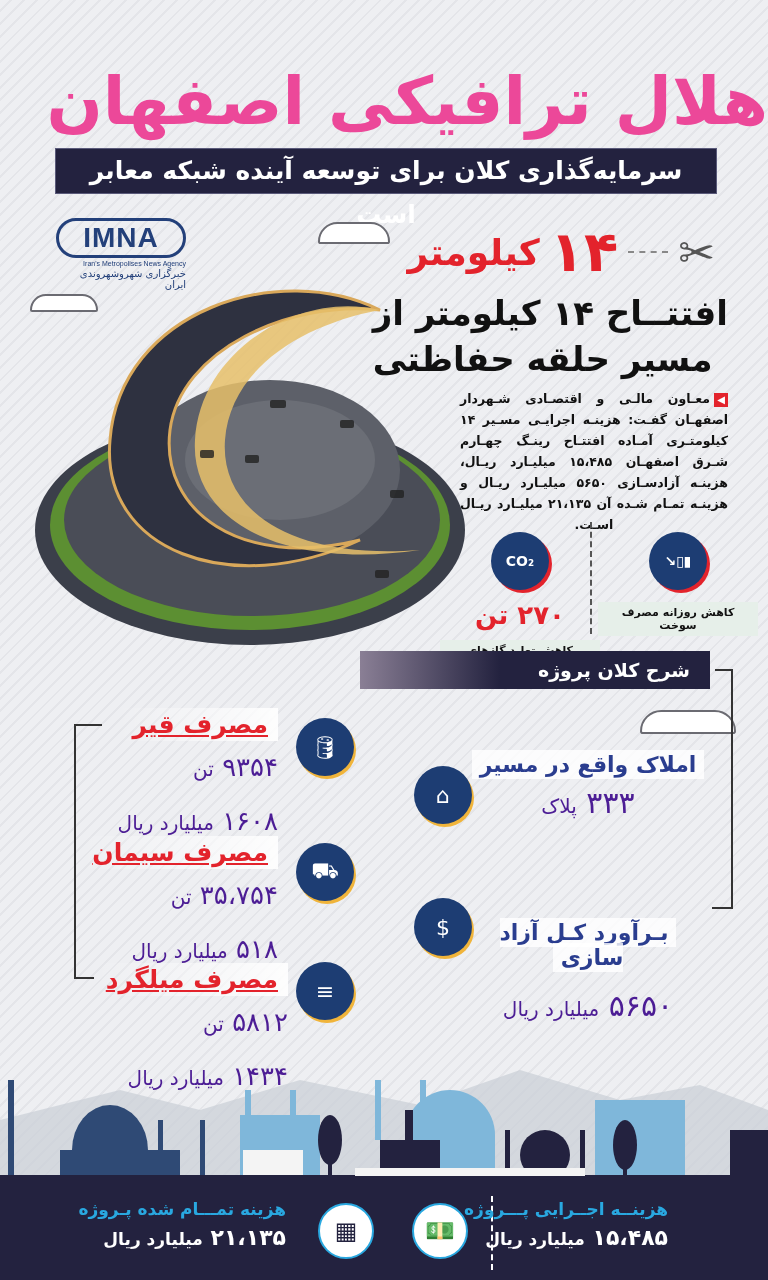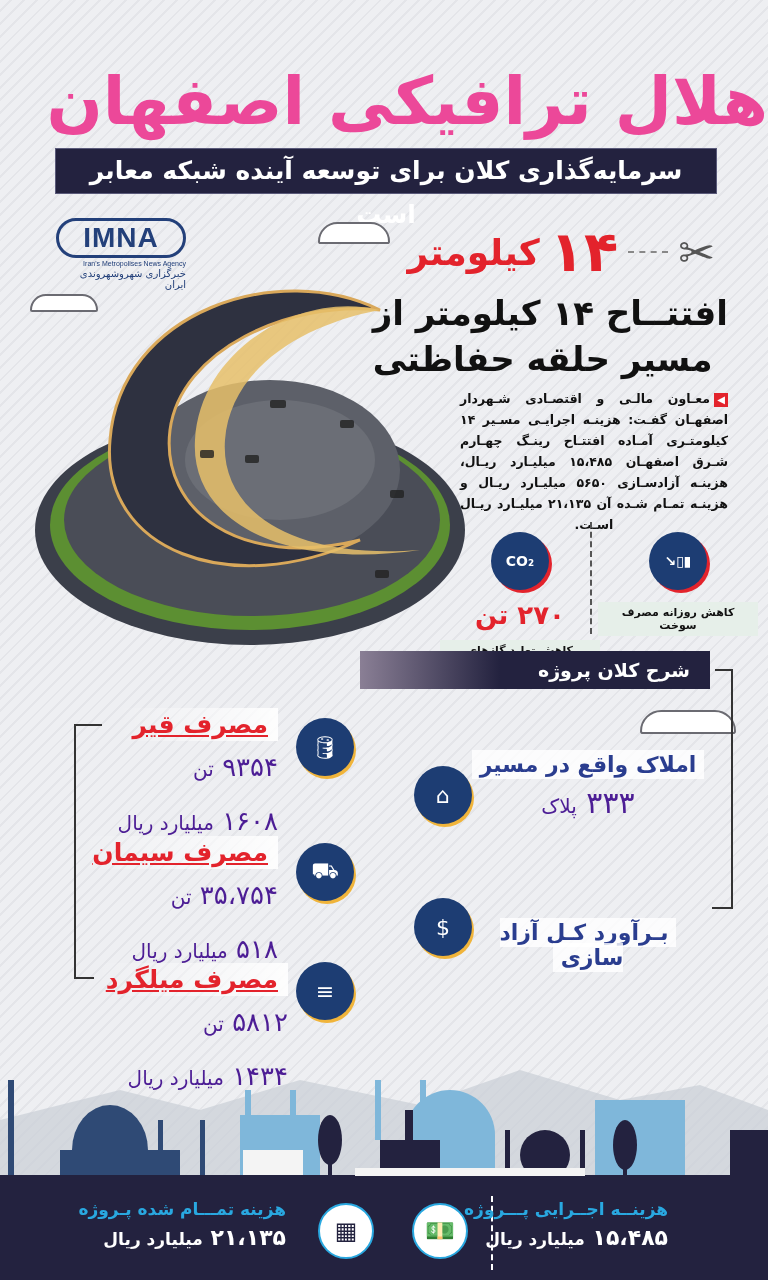--- a/index.html
+++ b/index.html
@@ -194,20 +194,21 @@
 <div class="abs" style="right:60px; top:752px; text-align:center; width:240px;">
   <div><span class="blue-title">املاک واقع در مسیر</span></div>
   <div class="item-big" style="font-size:30px; "><span>۳۳۳</span> <small>پلاک</small></div>
 </div>
 
 <div class="abs" style="left:414px; top:898px;">
   <div class="item-icon">$</div>
 </div>
 <div class="abs" style="right:60px; top:920px; text-align:center; width:240px;">
   <div><span class="blue-title">بـرآورد کـل آزاد سازی</span></div>
+  <div class="item-big" style="font-size:30px; margin-top:10px;"><span>۵۶۵۰</span> <small>میلیارد ریال</small></div>
 </div>
 
 <svg class="abs skyline" viewBox="0 0 768 125">
   <path d="M0 60 L120 30 L200 50 L300 20 L420 45 L520 10 L620 40 L700 25 L768 50 L768 125 L0 125 Z" fill="#c9ced6" opacity="0.7"></path>
   <g fill="#7fb7da">
     <rect x="240" y="55" width="80" height="70"></rect>
     <rect x="245" y="30" width="6" height="30"></rect>
       <rect x="290" y="30" width="6" height="30"></rect>
     <ellipse cx="450" cy="75" rx="45" ry="45"></ellipse>
     <rect x="405" y="75" width="90" height="50"></rect>

